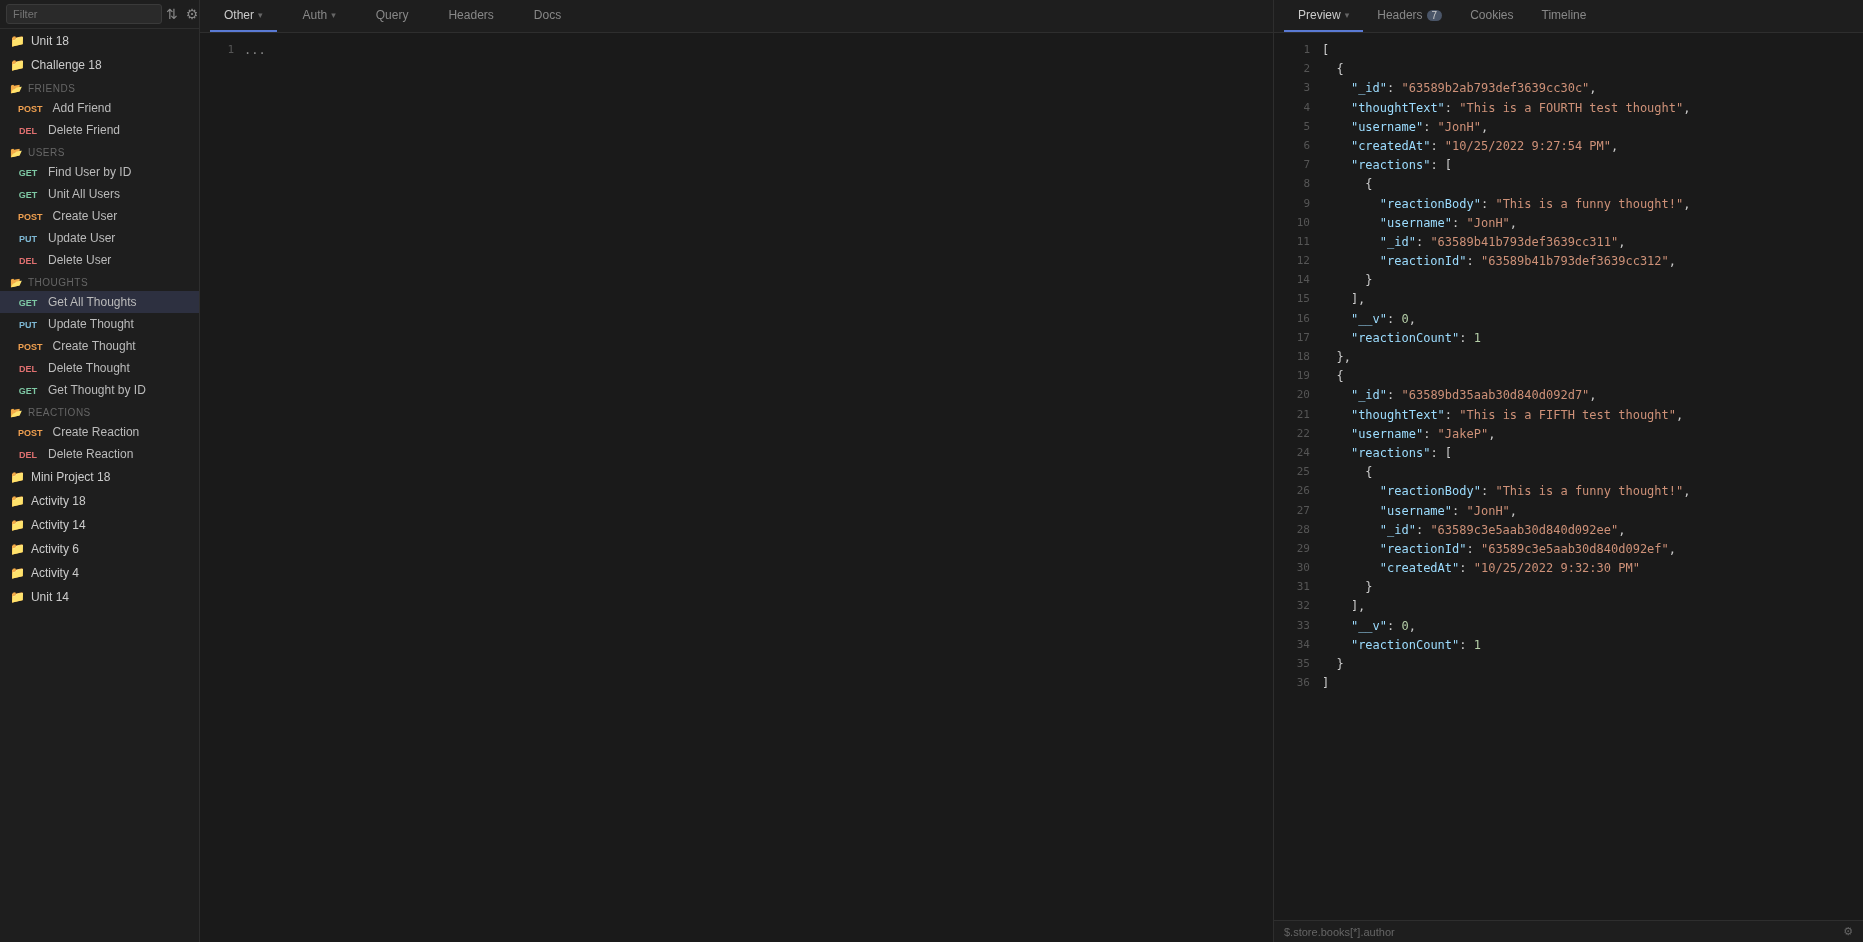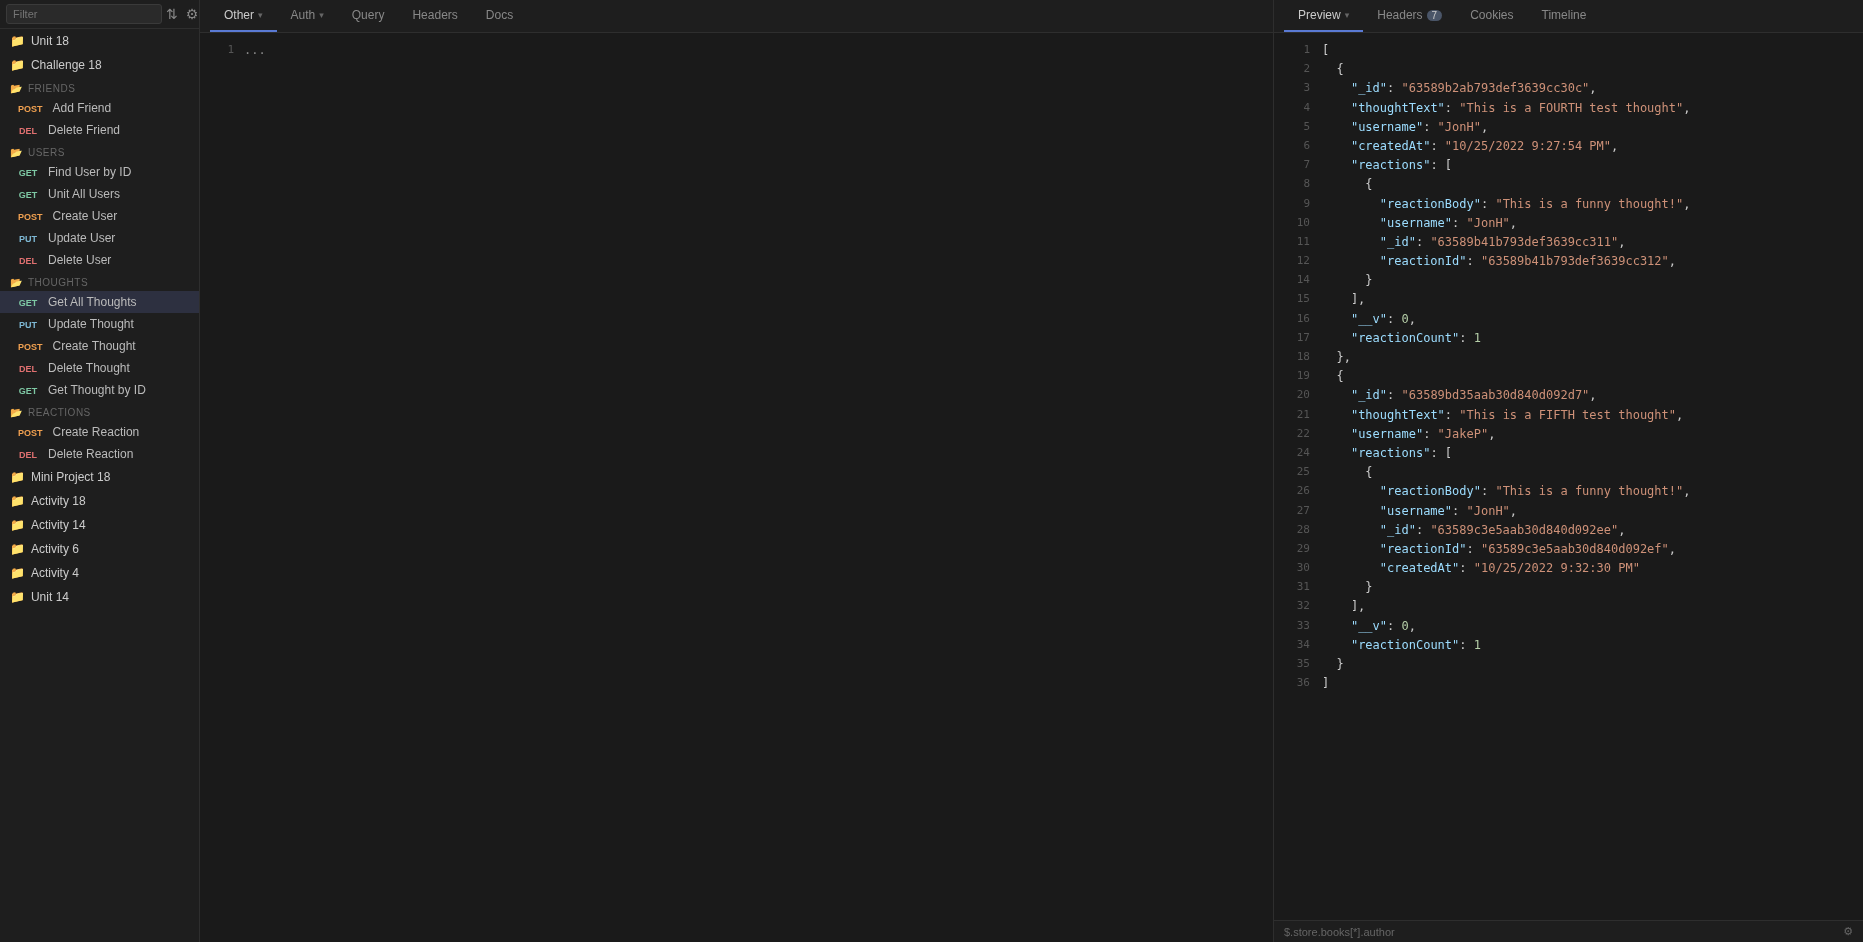--- a/index.html
+++ b/index.html
@@ -113,21 +113,21 @@
       background: #1a1a1a;
       overflow: hidden;
     }
 
     .top-tabs {
       display: flex;
       align-items: center;
       border-bottom: 1px solid #2e2e2e;
       background: #1e1e1e;
       padding: 0 10px;
-      gap: 0;
+      gap: 12px;
     }
 
     .tab-item {
       padding: 8px 14px;
       cursor: pointer;
       color: #888;
       font-size: 12px;
       border-bottom: 2px solid transparent;
       display: flex;
       align-items: center;

